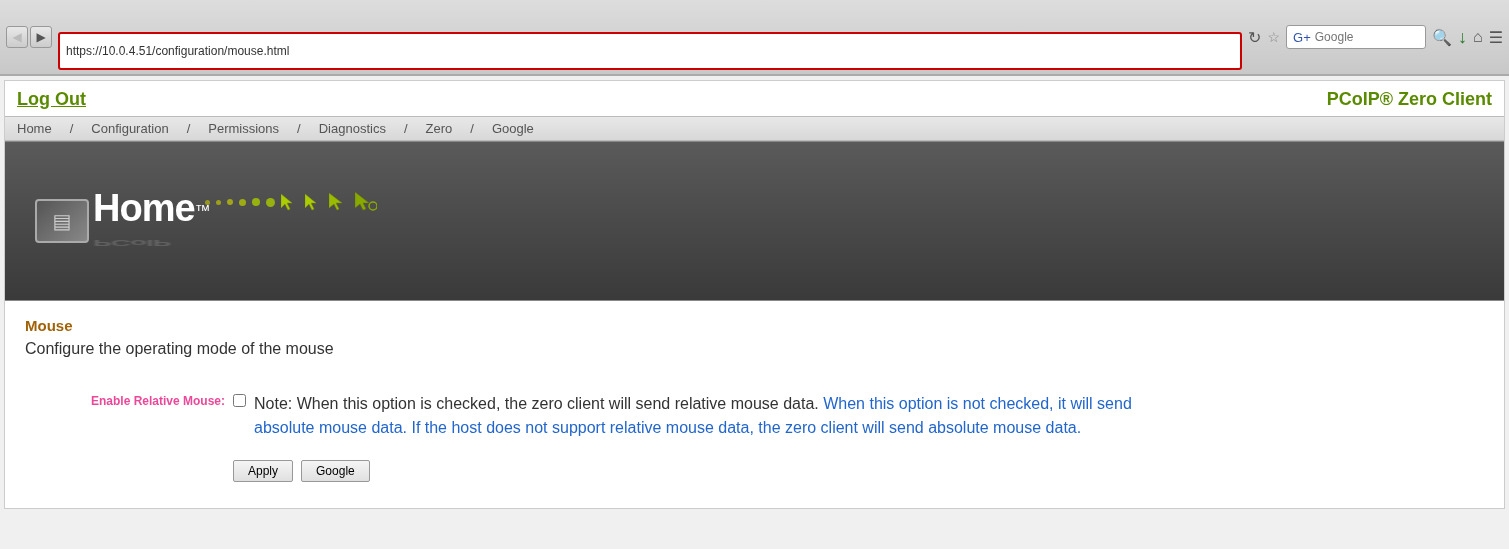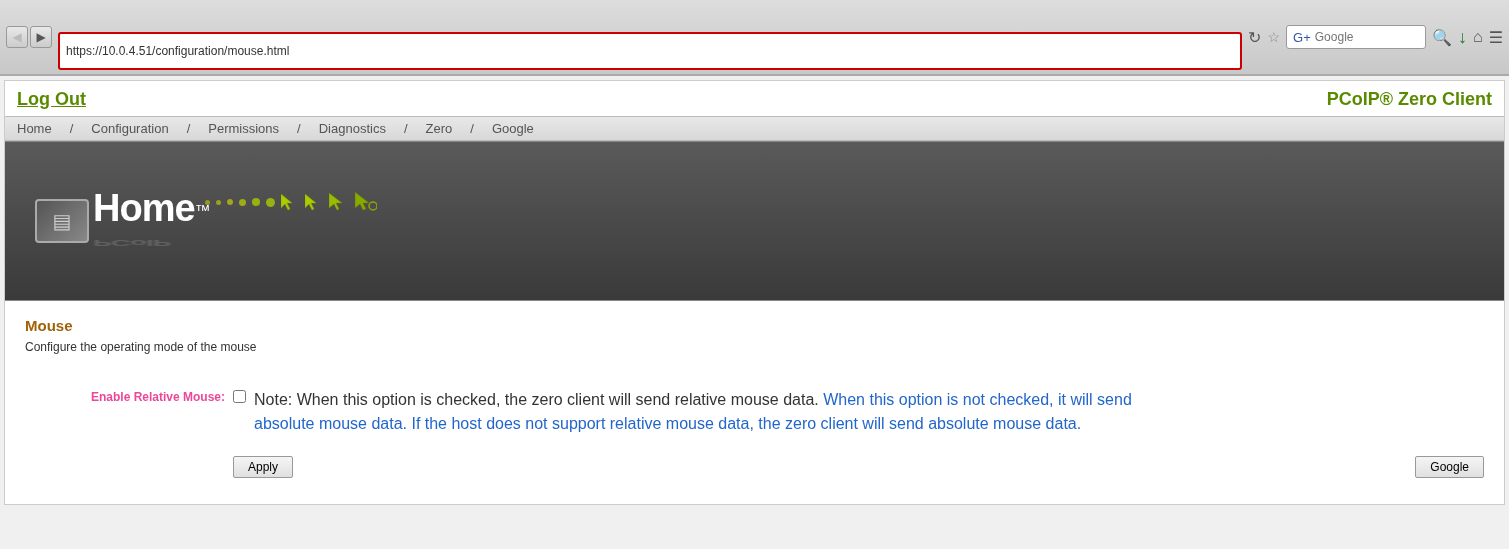--- a/index.html
+++ b/index.html
@@ -161,21 +161,21 @@
       background: white;
     }
     .section-title {
       color: #a16207;
       font-size: 15px;
       font-weight: bold;
       margin-bottom: 6px;
     }
     .section-desc {
       color: #333;
-      font-size: 12px;
+      font-size: 16px;
       margin-bottom: 24px;
     }
 
     
     .form-area {
       padding: 10px 0 10px 60px;
     }
     .form-row {
       display: flex;
       align-items: flex-start;
@@ -200,24 +200,23 @@
       max-width: 900px;
       line-height: 1.5;
     }
     .form-note .highlight {
       color: #2266cc;
     }
 
     
     .button-row {
       display: flex;
-      gap: 2px;
+      gap: 8px;
       margin-left: 148px;
       margin-top: 16px;
-      justify-content: space-between;
     }
     .btn {
       padding: 3px 14px;
       font-size: 12px;
       border: 1px solid #999;
       background: linear-gradient(to bottom, #f5f5f5, #e0e0e0);
       cursor: pointer;
       border-radius: 2px;
     }
 

